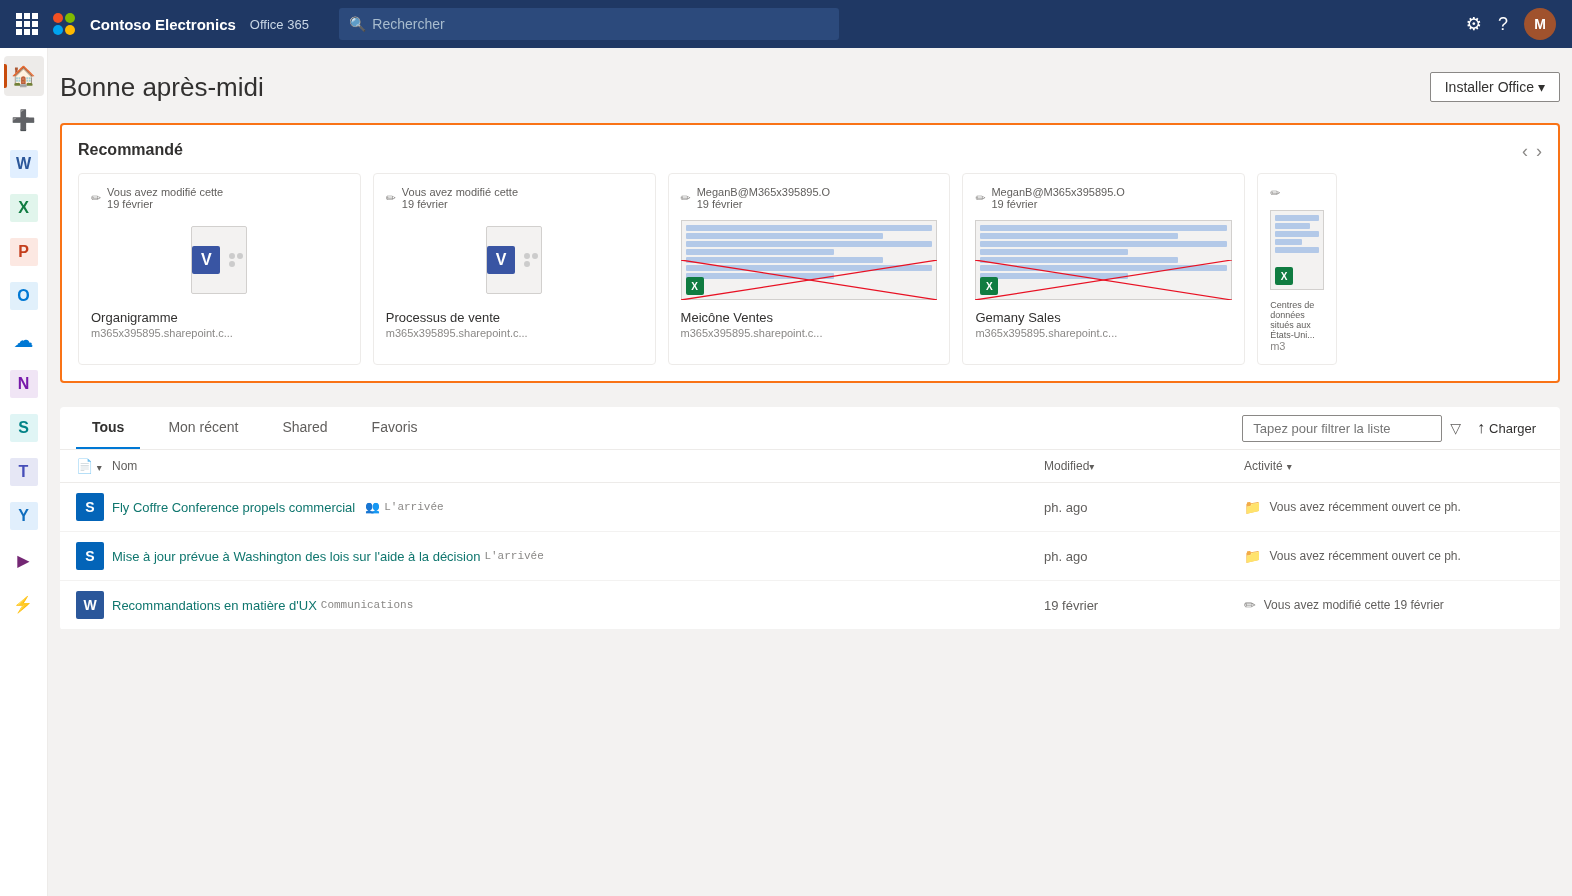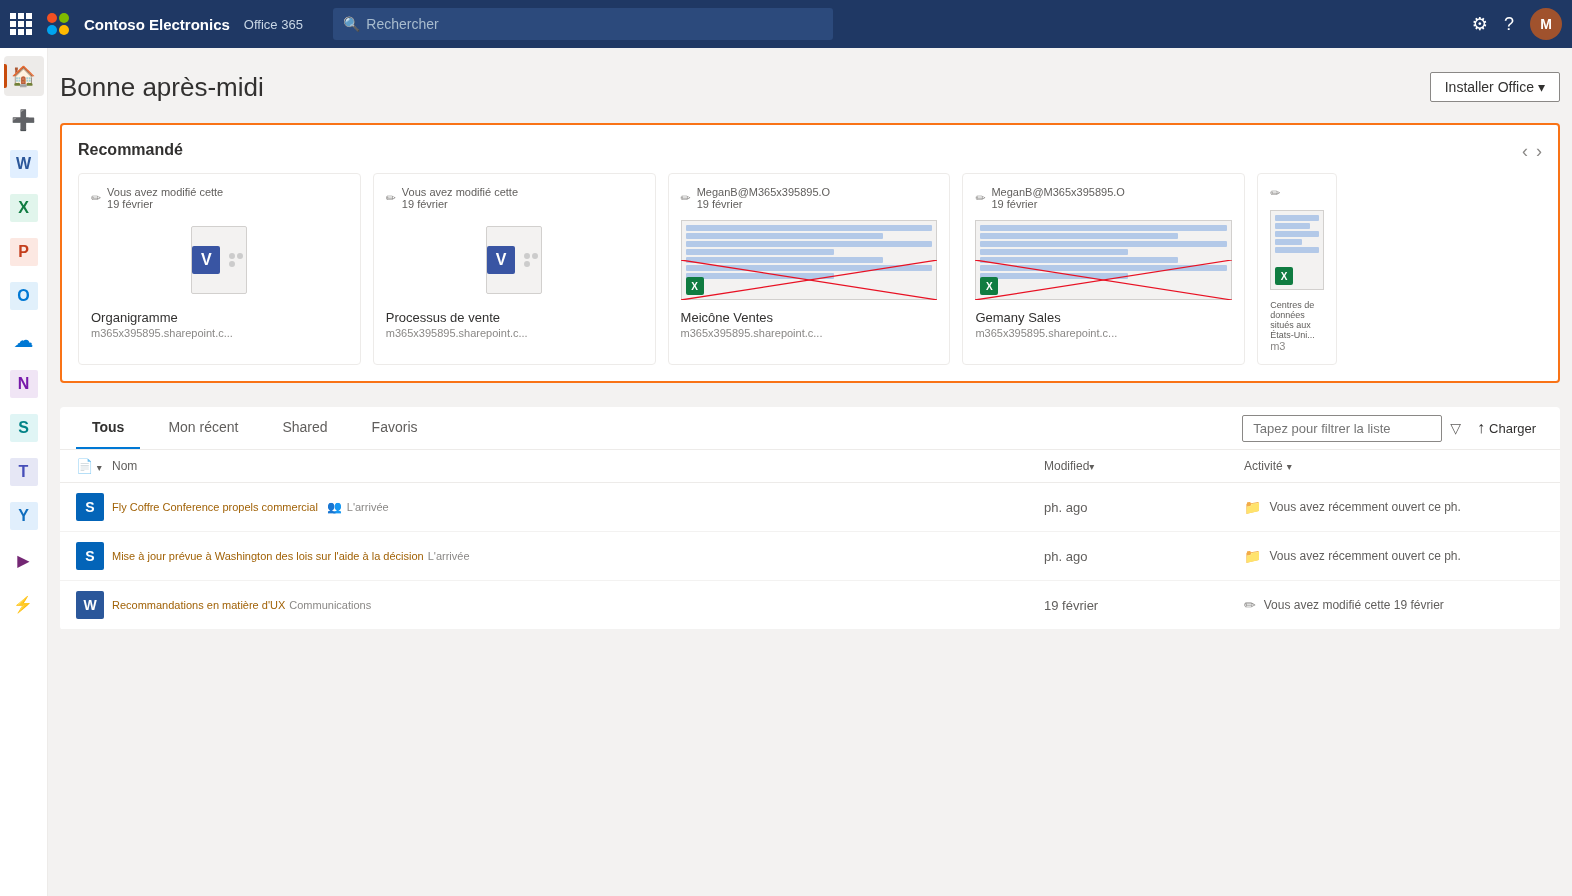--- a/index.html
+++ b/index.html
@@ -5,21 +5,21 @@
     * { box-sizing: border-box; margin: 0; padding: 0; }
     body { font-family: 'Segoe UI', Arial, sans-serif; background: #f3f2f1; display: flex; flex-direction: column; height: 100vh; overflow: hidden; }
 
     
     .topnav {
       background: #1f3864;
       color: white;
       display: flex;
       align-items: center;
       height: 48px;
-      padding: 0 10px;
+      padding: 0 16px;
       gap: 10px;
       flex-shrink: 0;
       z-index: 100;
     }
     .topnav-waffle { display: flex; align-items: center; gap: 4px; cursor: pointer; }
     .waffle-icon { display: grid; grid-template-columns: repeat(3,6px); gap: 2px; }
     .waffle-dot { width: 6px; height: 6px; background: white; }
     .topnav-logo { width: 32px; height: 32px; }
     .topnav-appname { font-size: 15px; font-weight: 600; color: white; margin-right: 4px; }
     .topnav-product { font-size: 13px; color: #c8d6e5; }
@@ -190,22 +190,22 @@
       display: flex; align-items: center;
     }
     .file-icon {
       width: 28px; height: 28px; border-radius: 2px;
       display: flex; align-items: center; justify-content: center;
       font-size: 14px; font-weight: 700; color: white;
     }
     .file-icon.sharepoint { background: #0364b8; }
     .file-icon.word { background: #2b579a; }
     .file-info { flex: 1; min-width: 0; }
-    .file-name { font-size: 11px; color: #a16207; font-weight: 400; }
-    .file-location { font-size: 11px; color: #8a8886; }
+    .file-name { font-size: 13px; color: #0f766e; font-weight: 400; }
+    .file-location { font-size: 11px; color: #8a8886; font-family: Liberation Mono, monospace; }
     .file-shared-icon { color: #8a8886; font-size: 12px; margin-left: 6px; }
     .file-modified { width: 200px; flex-shrink: 0; font-size: 13px; color: #605e5c; }
     .file-activity { width: 300px; flex-shrink: 0; display: flex; align-items: center; gap: 8px; }
     .file-activity-icon { color: #8a8886; font-size: 14px; }
     .file-activity-text { font-size: 12px; color: #605e5c; }
 
     
     .xls-lines { display: flex; flex-direction: column; gap: 2px; padding: 4px; }
     .xls-line { height: 6px; background: #b3c9e8; border-radius: 1px; }
     .xls-line.short { width: 60%; }

